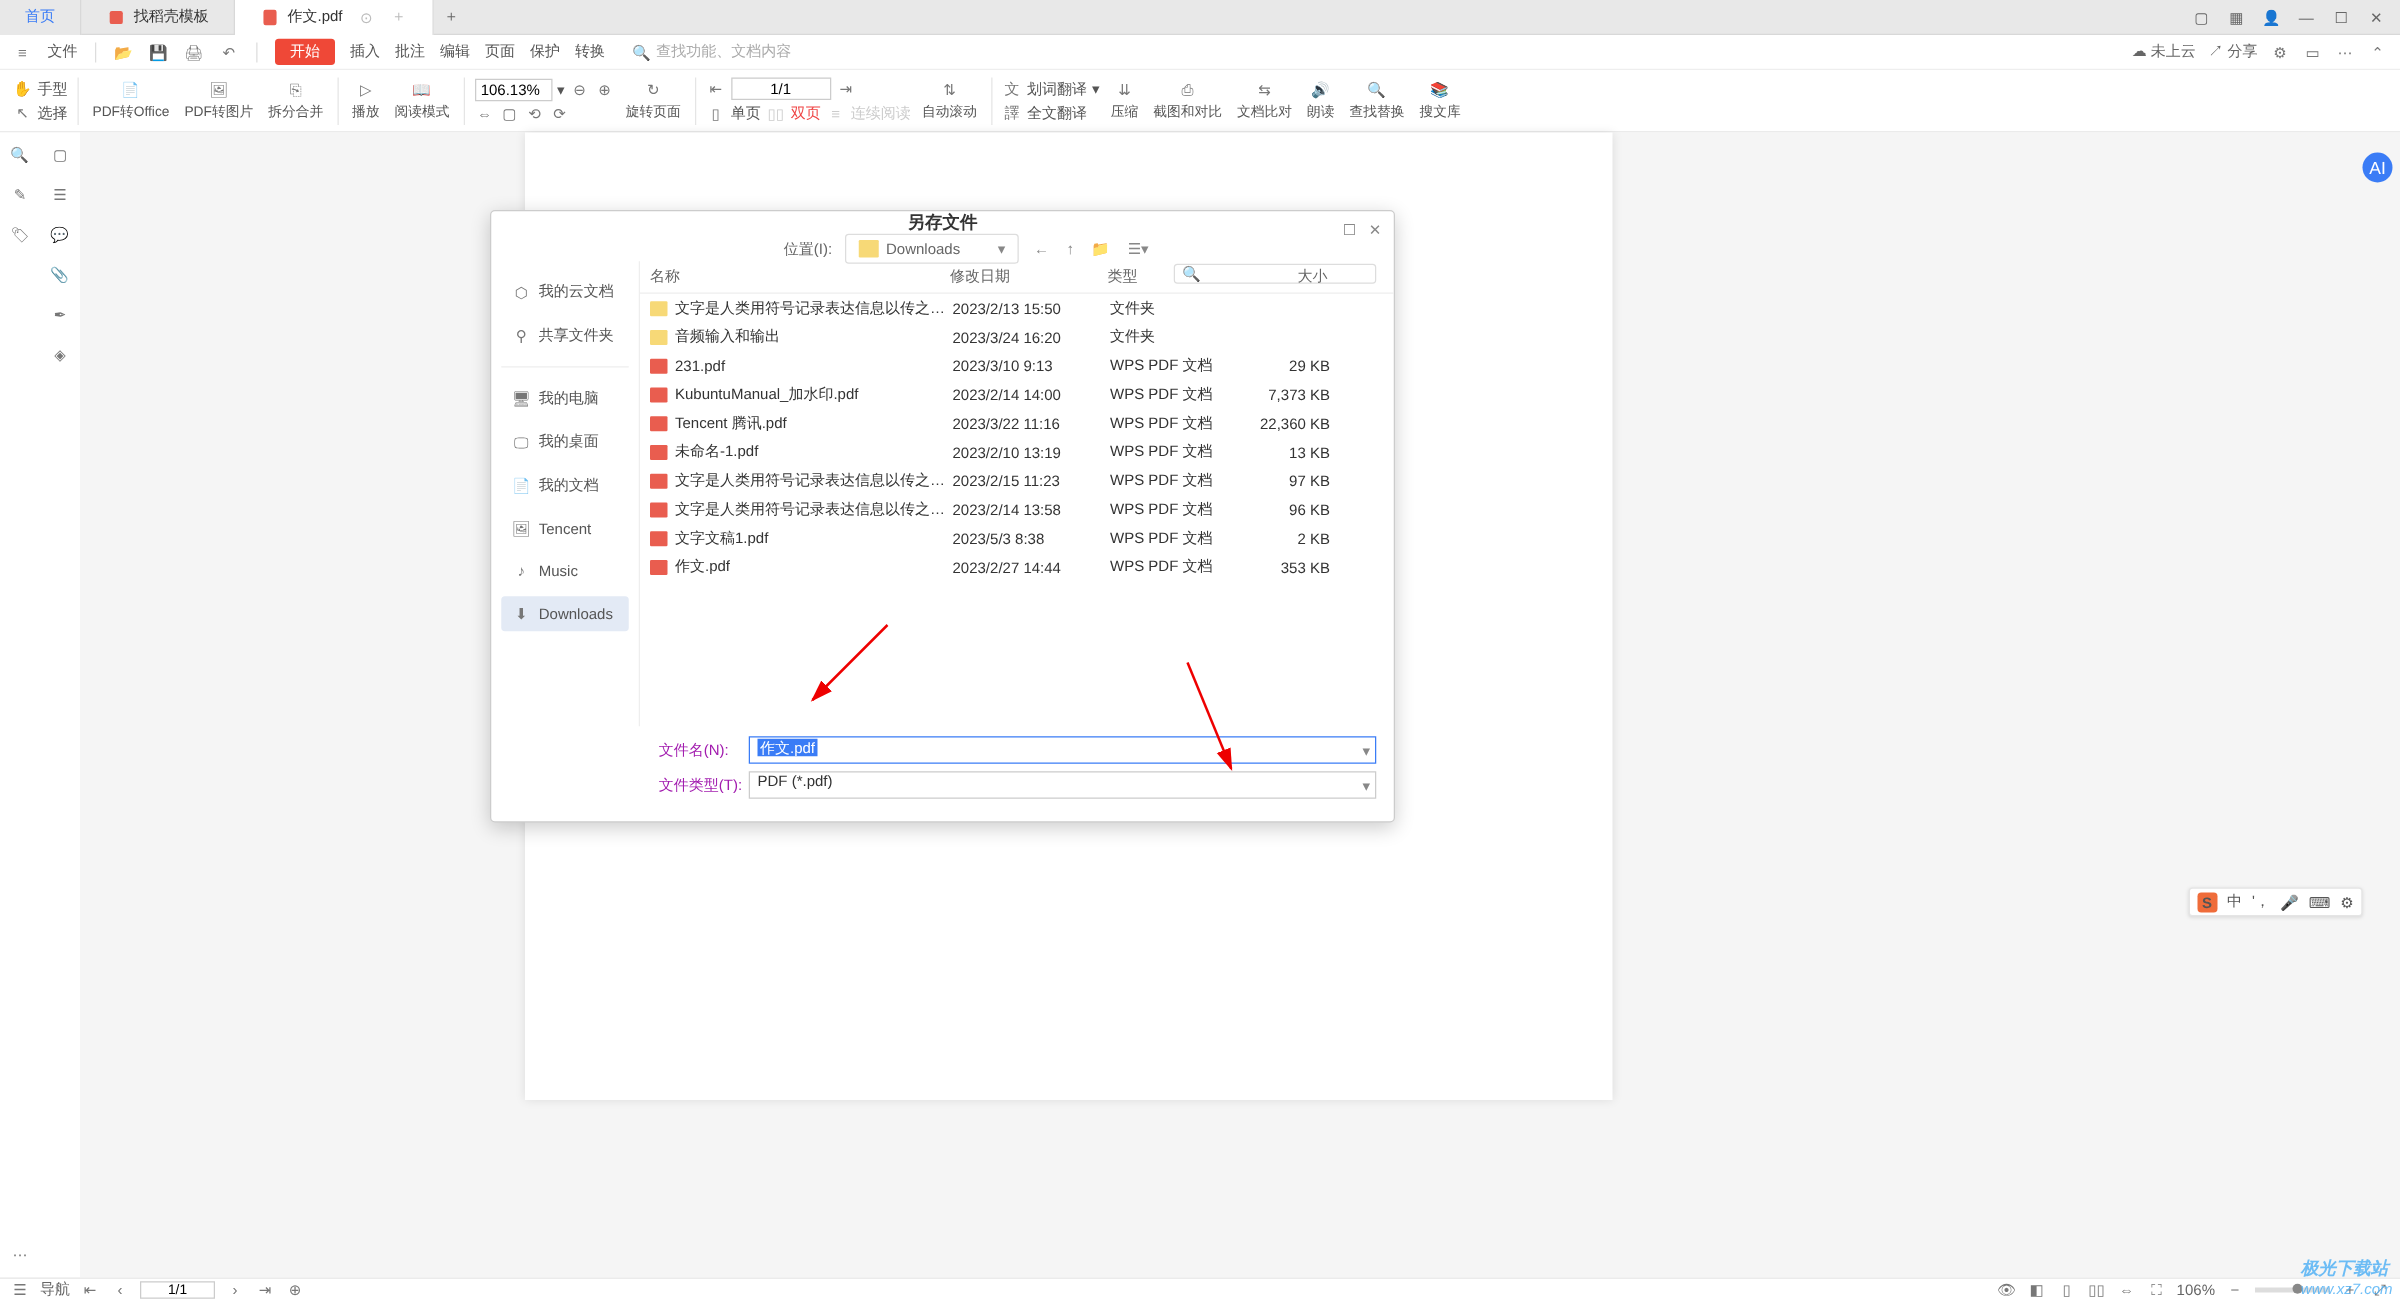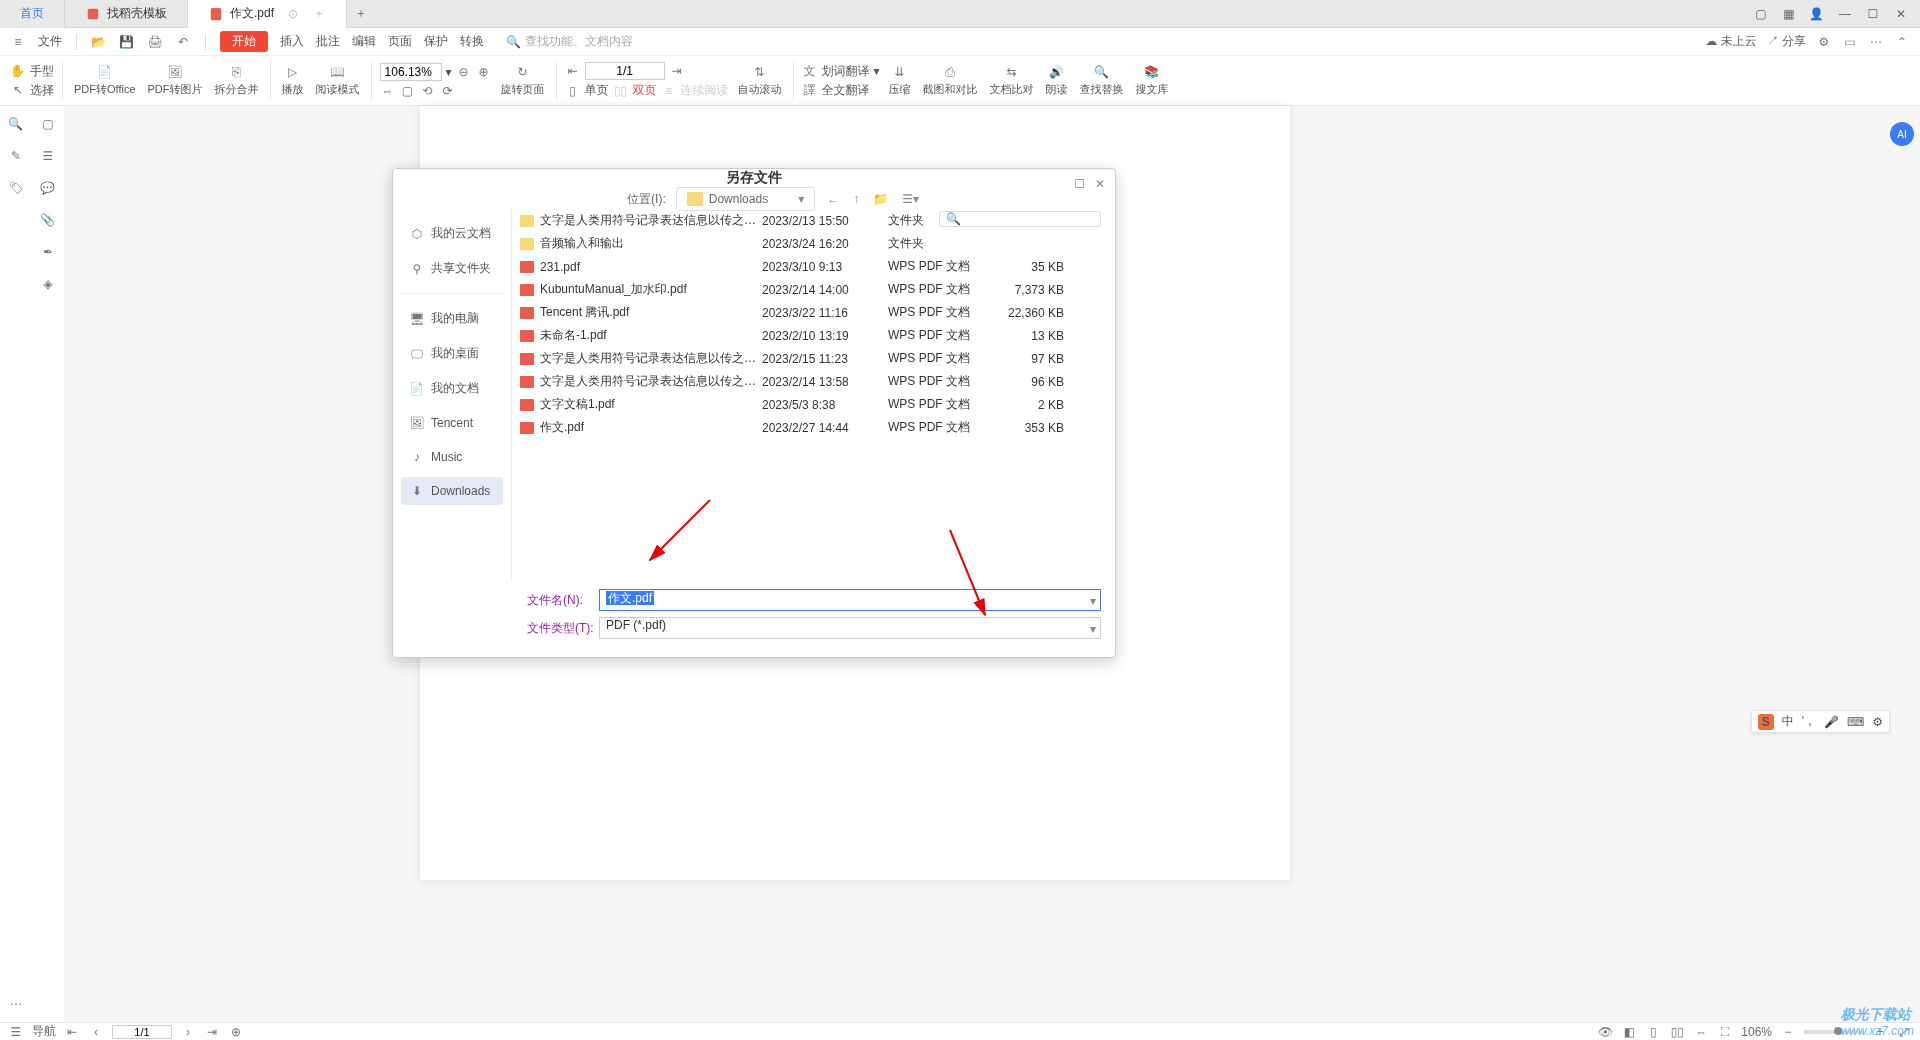--- a/index.html
+++ b/index.html
@@ -26,21 +26,21 @@
 .tool-sep { width: 1px; height: 38px; background: #e5e5e5; margin: 0 2px; }
 .tool-stack { display: flex; flex-direction: column; gap: 2px; color: #555; }
 .tool-stack .row { display: flex; align-items: center; gap: 4px; font-size: 11px; cursor: pointer; }
 .zoom-input { border: 1px solid #ccc; padding: 1px 4px; width: 62px; font-size: 12px; }
 .page-input { border: 1px solid #ccc; padding: 1px 6px; width: 80px; text-align: center; font-size: 12px; }
 .main { position: absolute; top: 106px; bottom: 18px; left: 0; right: 0; display: flex; }
 .left-rail { width: 32px; background: #fff; display: flex; flex-direction: column; align-items: center; gap: 16px; padding-top: 10px; }
 .left-rail2 { width: 32px; background: #fff; display: flex; flex-direction: column; align-items: center; gap: 16px; padding-top: 10px; }
 .canvas { flex: 1; background: #f5f5f5; position: relative; }
 .page { position: absolute; left: 356px; top: 0; width: 870px; height: 774px; background: #fff; box-shadow: 0 0 8px rgba(0,0,0,.1); }
-.ai-badge { width: 24px; height: 24px; background: #3a7cf6; border-radius: 50%; color: #fff; font-size: 10px; display: flex; align-items: center; justify-content: center; margin-left: auto; margin-top: 6px; }
+.ai-badge { width: 24px; height: 24px; background: #3a7cf6; border-radius: 50%; color: #fff; font-size: 14px; display: flex; align-items: center; justify-content: center; margin-left: auto; margin-top: 6px; }
 .statusbar { position: absolute; bottom: 0; left: 0; right: 0; height: 18px; background: #fff; border-top: 1px solid #e5e5e5; display: flex; align-items: center; padding: 0 8px; gap: 8px; color: #666; font-size: 11px; }
 .statusbar .spacer { flex: 1; }
 .statusbar .page-input2 { border: 1px solid #ccc; width: 60px; text-align: center; font-size: 11px; padding: 0 2px; }
 .dialog { position: absolute; left: 392px; top: 168px; width: 724px; height: 490px; background: #fff; border: 1px solid #ccc; box-shadow: 0 4px 16px rgba(0,0,0,0.2); border-radius: 4px; display: flex; flex-direction: column; }
 .dialog-header { display: flex; align-items: center; height: 40px; padding: 0 14px; flex-direction: column; }
 .dialog-title { font-size: 14px; font-weight: 600; }
 .dialog-nav { display: flex; align-items: center; gap: 10px; margin-left: 40px; color: #666; }
 .dialog-nav .location { border: 1px solid #ddd; height: 24px; display: flex; align-items: center; padding: 0 10px; border-radius: 3px; }
 .dialog-nav .location .fold-ico { width: 16px; height: 14px; background: #f7d977; border-radius: 1px; margin-right: 6px; }
 .dialog-nav .nav-btn { cursor: pointer; padding: 0 2px; color: #888; }
@@ -334,41 +334,47 @@
       <div class="side-item">
           <span class="ic">♪</span>
           <span>Music</span>
         </div>
       <div class="side-item active">
           <span class="ic">⬇</span>
           <span>Downloads</span>
         </div>
     </div>
     <div class="file-list">
+      <div class="file-header">
+        <div class="col-name">名称</div>
+        <div class="col-date">修改日期</div>
+        <div class="col-type">类型</div>
+        <div class="col-size">大小</div>
+      </div>
       <div id="file-rows">
           <div class="file-row">
             <span class="file-ico "></span>
             <span class="file-name">文字是人类用符号记录表达信息以传之久远的方式...</span>
             <span class="col-date">2023/2/13 15:50</span>
             <span class="col-type">文件夹</span>
             <span class="col-size"></span>
           </div>
           <div class="file-row">
             <span class="file-ico "></span>
             <span class="file-name">音频输入和输出</span>
             <span class="col-date">2023/3/24 16:20</span>
             <span class="col-type">文件夹</span>
             <span class="col-size"></span>
           </div>
           <div class="file-row">
             <span class="file-ico pdf"></span>
             <span class="file-name">231.pdf</span>
             <span class="col-date">2023/3/10 9:13</span>
             <span class="col-type">WPS PDF 文档</span>
-            <span class="col-size">35 KB</span>
+            <span class="col-size">29 KB</span>
           </div>
           <div class="file-row">
             <span class="file-ico pdf"></span>
             <span class="file-name">KubuntuManual_加水印.pdf</span>
             <span class="col-date">2023/2/14 14:00</span>
             <span class="col-type">WPS PDF 文档</span>
             <span class="col-size">7,373 KB</span>
           </div>
           <div class="file-row">
             <span class="file-ico pdf"></span>

